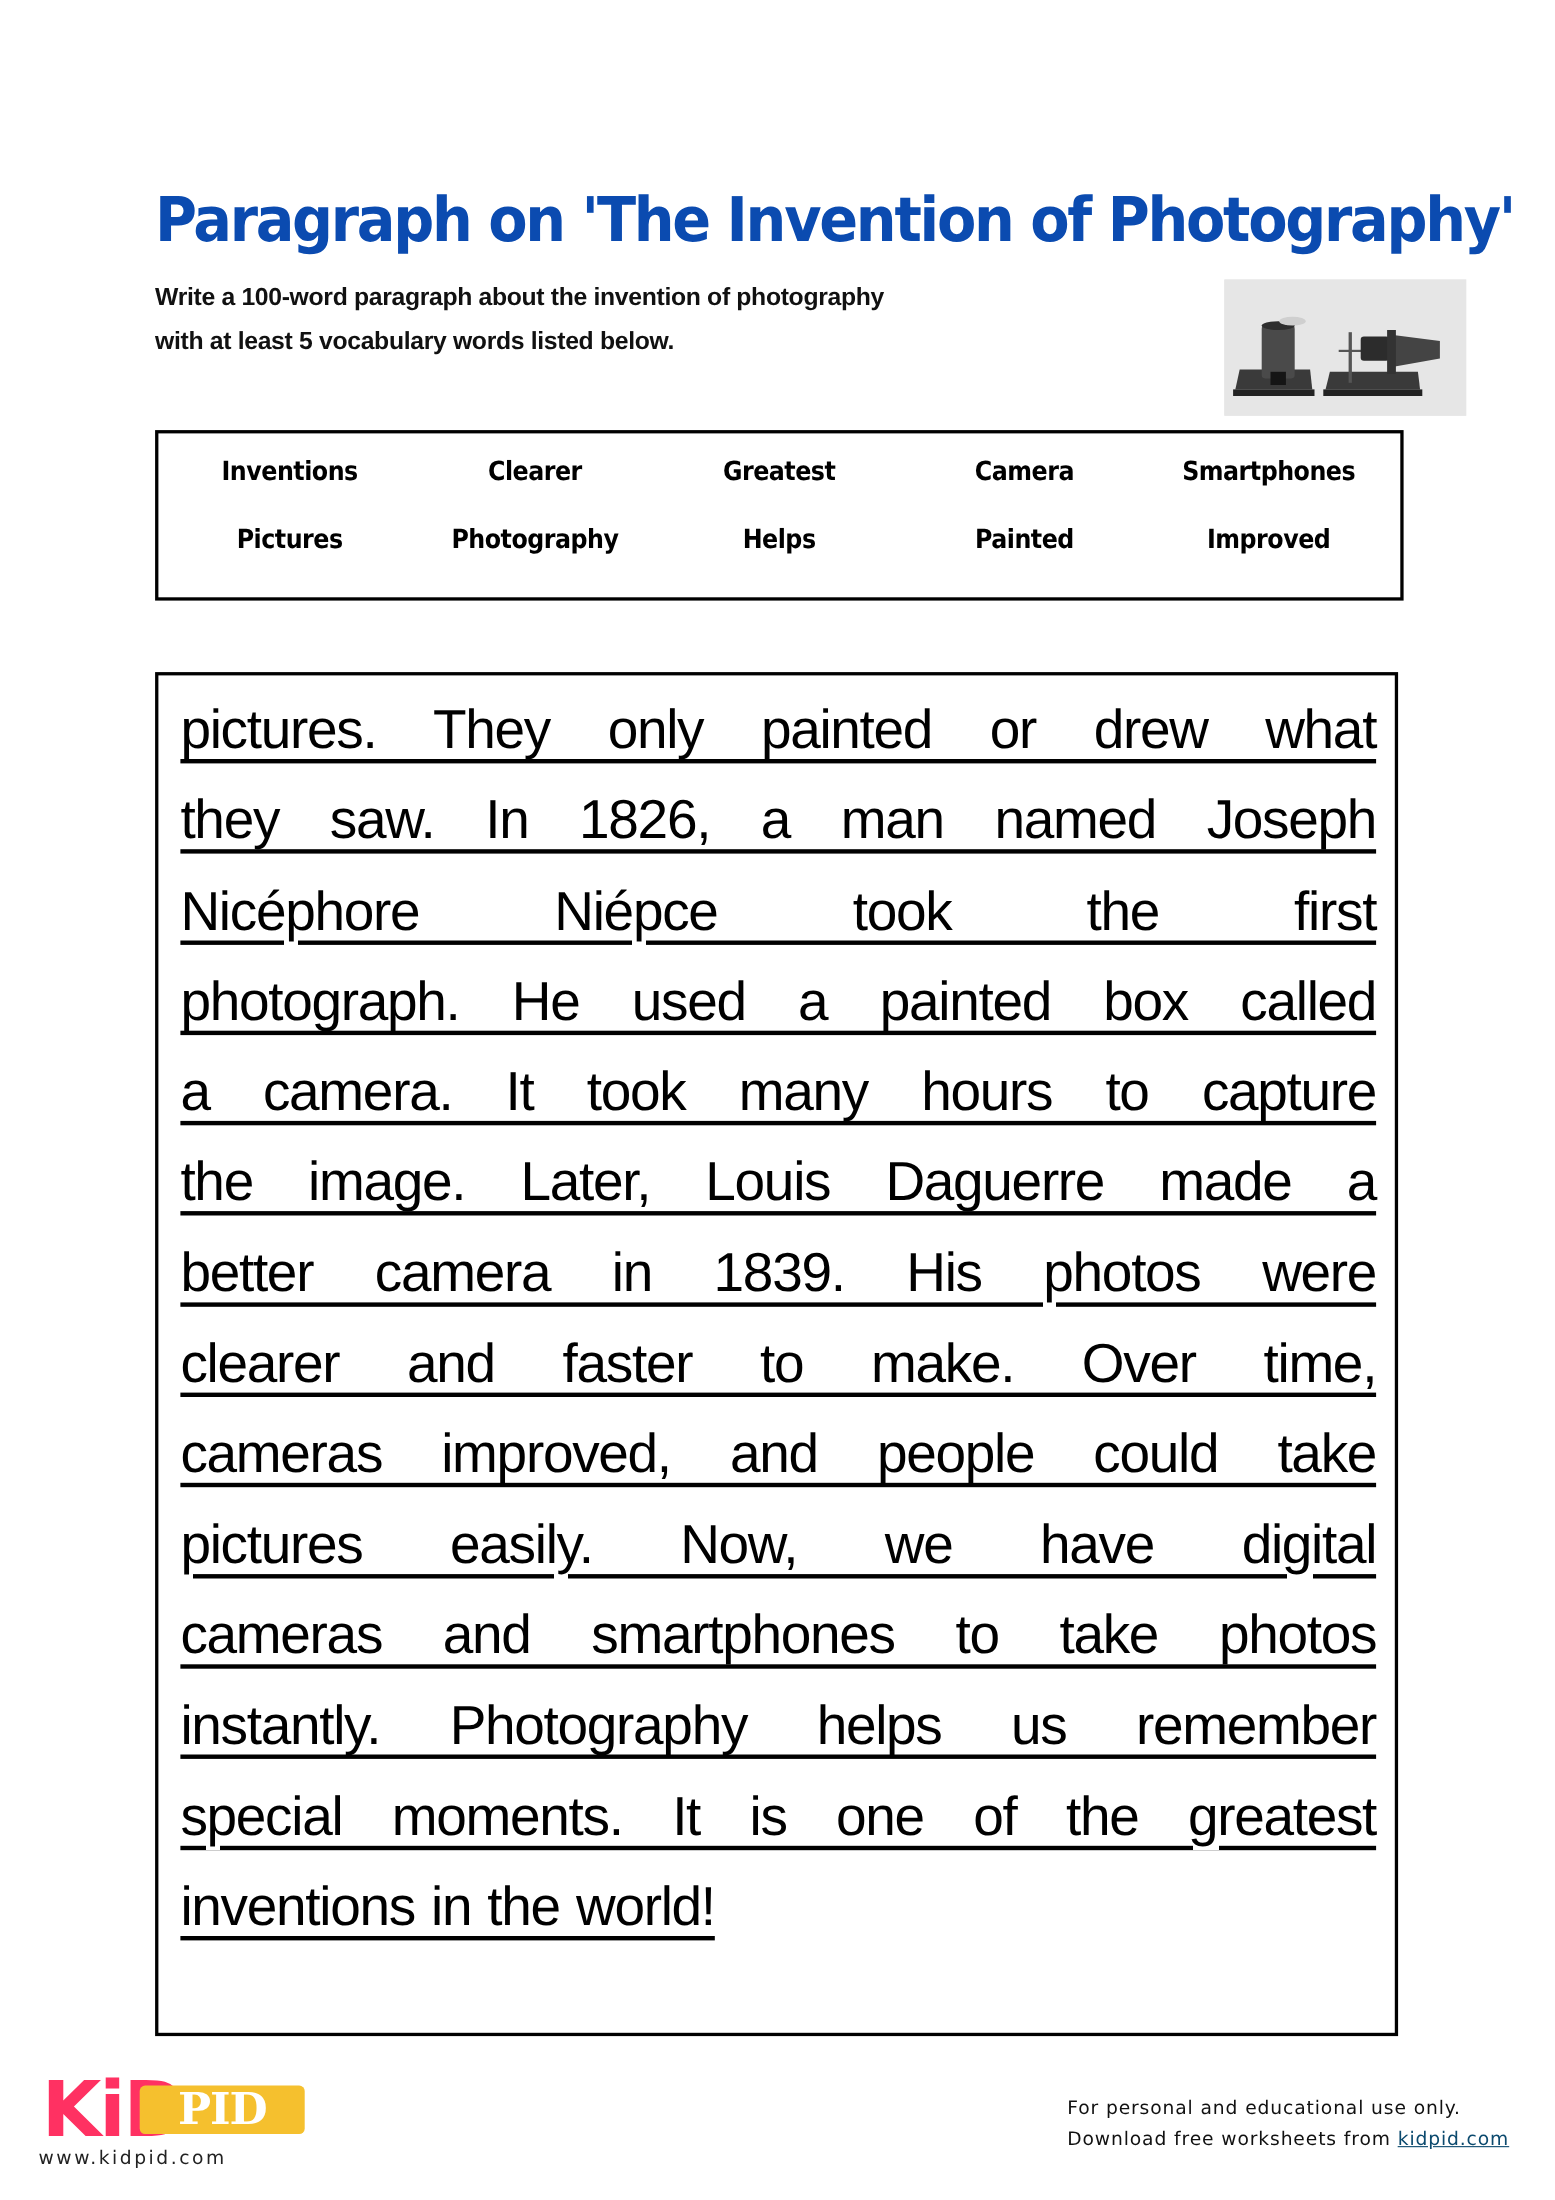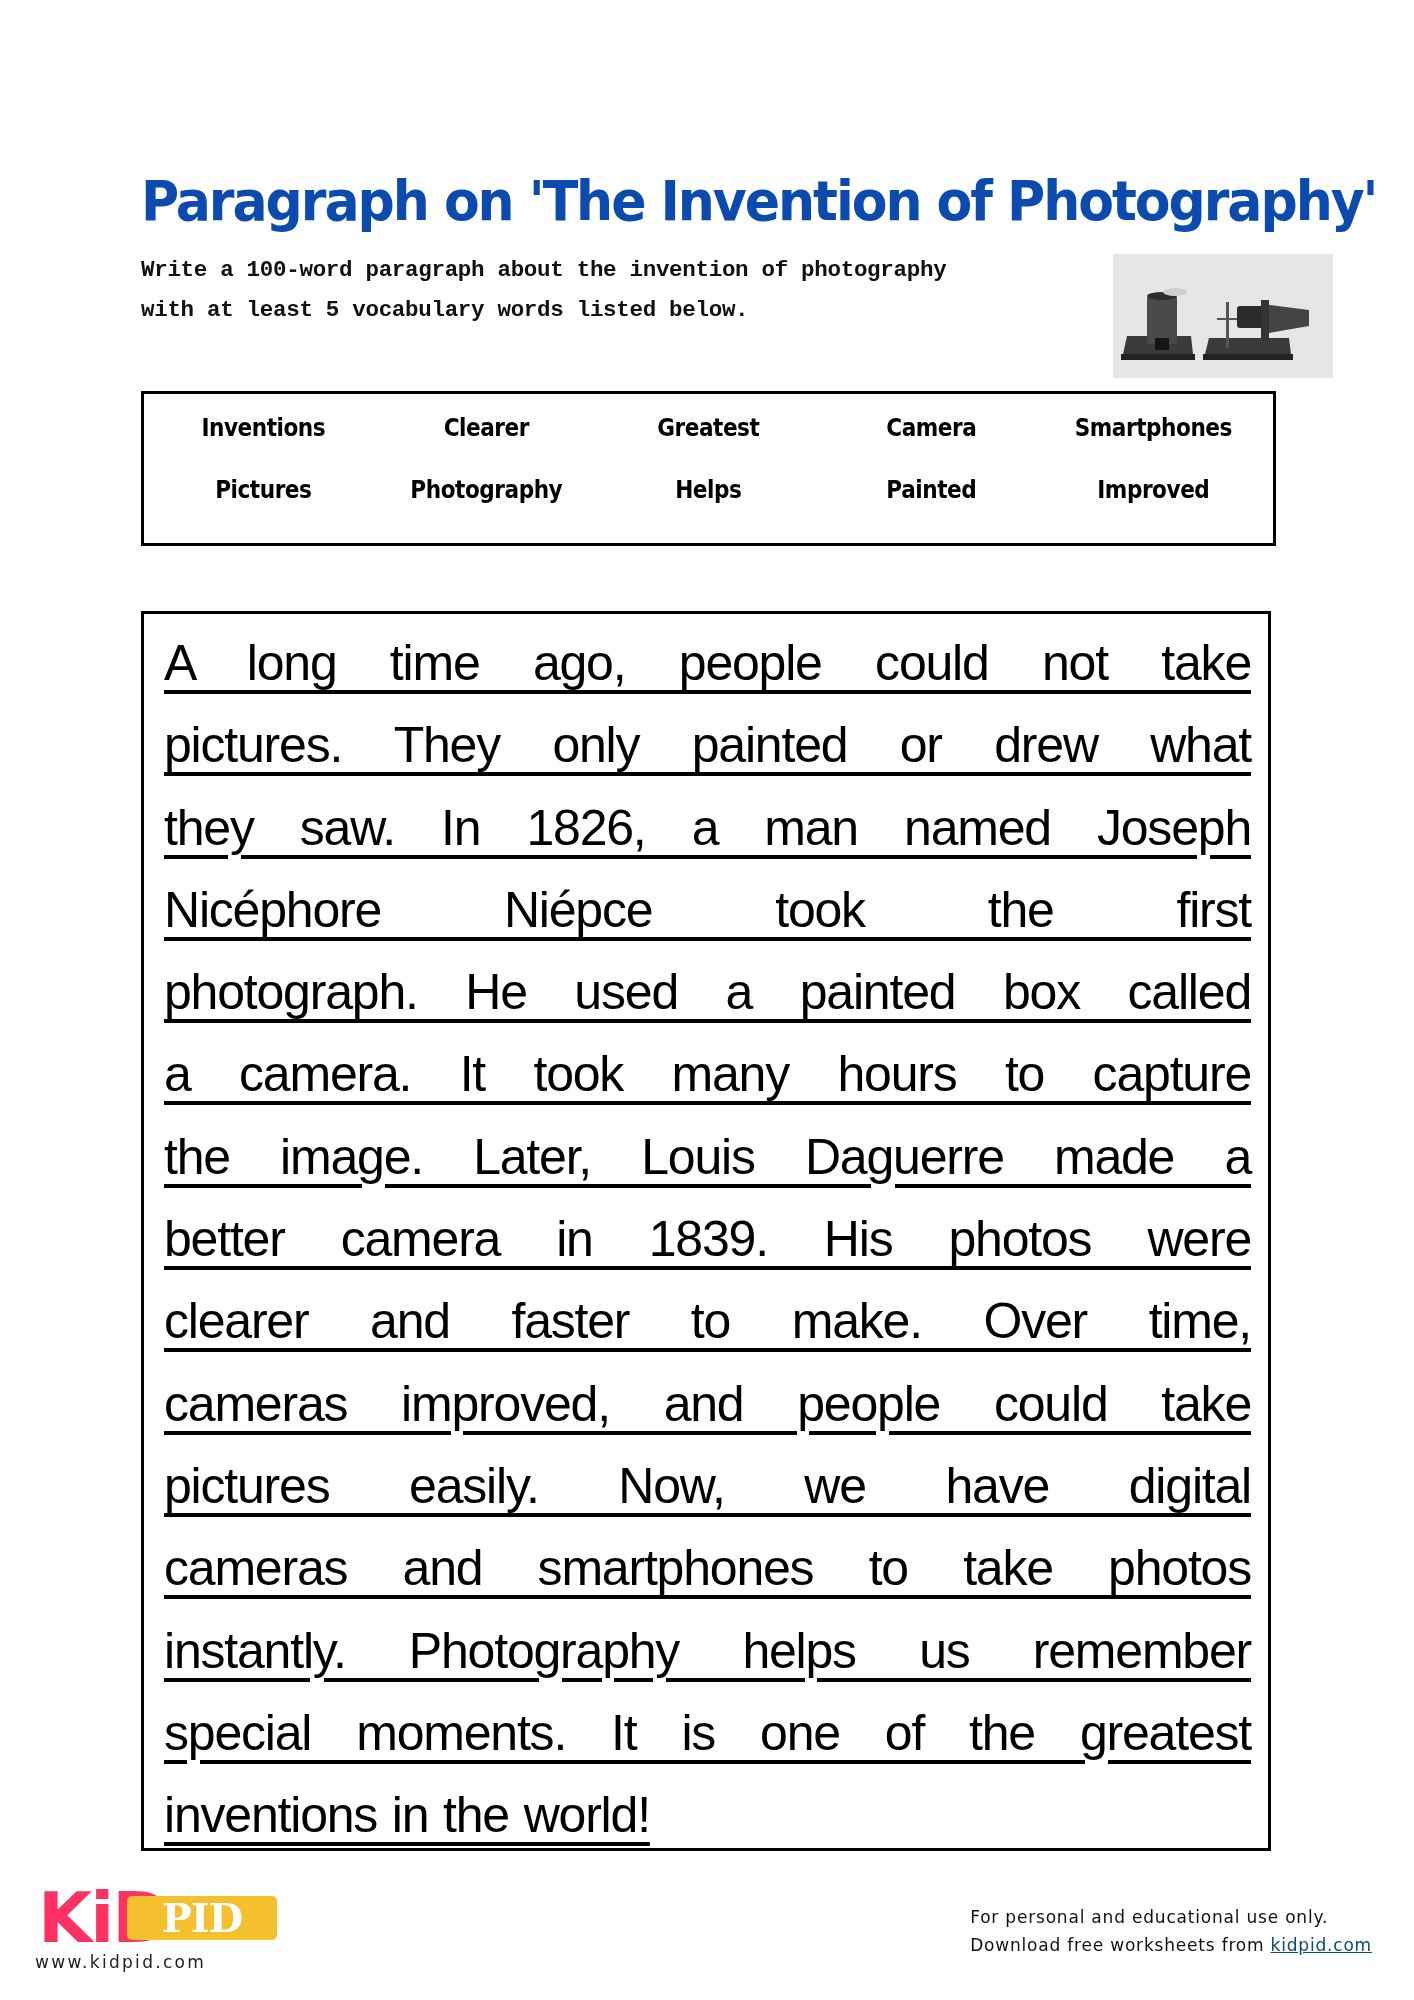--- a/index.html
+++ b/index.html
@@ -1,18 +1,18 @@
 <!DOCTYPE html>
 <html><head>
 <meta charset="utf-8">
 <style>
   html, body { margin:0; padding:0; background:#ffffff; }
   body { width:1414px; height:2000px; position:relative; overflow:hidden; font-family:"Liberation Sans", sans-serif; color:#000; }
   .title { position:absolute; left:141px; top:168px; width:1210px; font-family:"DejaVu Sans", sans-serif; font-weight:bold; font-size:56px; color:#0b4bb0; letter-spacing:-2.2px; white-space:nowrap; transform:scaleX(0.93); transform-origin:left top; line-height:66px; }
-  .instructions { position:absolute; left:141px; top:250px; width:900px; font-family:Liberation Mono, monospace; font-weight:bold; font-size:22.5px; line-height:40px; color:#111; letter-spacing:-0.3px; }
+  .instructions { position:absolute; left:141px; top:250px; width:900px; font-family:Liberation Sans, sans-serif; font-weight:bold; font-size:22.5px; line-height:40px; color:#111; letter-spacing:-0.3px; }
   .instructions div { white-space:nowrap; }
   .photo { position:absolute; left:1113px; top:254px; width:220px; height:124px; background:#e4e4e4; overflow:hidden; }
   .photo svg { display:block; }
   .vocab-box { position:absolute; left:141px; top:391px; width:1129px; height:149px; border:3px solid #000; box-sizing:content-box; }
   .vocab-grid { display:grid; grid-template-columns: repeat(5, 1fr); grid-template-rows: 62px 62px; padding-top:3px; padding-left:8px; padding-right:8px; }
   .vocab-word { text-align:center; font-family:"DejaVu Sans", sans-serif; font-weight:bold; font-size:24px; line-height:62px; letter-spacing:-0.5px; color:#000; transform:scaleX(0.9); }
   .para-box { position:absolute; left:141px; top:611px; width:1130px; height:1240px; border:3px solid #000; box-sizing:border-box; }
   .para { position:absolute; left:164px; top:622px; width:1087px; font-family:"Liberation Sans", sans-serif; font-size:50px; }
   .para-line { height:82.3px; line-height:82.3px; text-align:justify; text-align-last:justify; white-space:nowrap; overflow:visible; }
   .para-line span { text-decoration:underline; text-decoration-thickness:4px; text-underline-offset:10px; letter-spacing:-1.2px; word-spacing:2px; }
@@ -71,23 +71,20 @@
     <div class="vocab-word">Photography</div>
     <div class="vocab-word">Helps</div>
     <div class="vocab-word">Painted</div>
     <div class="vocab-word">Improved</div>
   </div>
 </div>
 
 <div class="para-box"></div>
 <div class="para">
   <div class="para-line">
-      <span class="line-inner">A long time ago, people could not take</span>
-    </div>
-  <div class="para-line">
       <span class="line-inner">pictures. They only painted or drew what</span>
     </div>
   <div class="para-line">
       <span class="line-inner">they saw. In 1826, a man named Joseph</span>
     </div>
   <div class="para-line">
       <span class="line-inner">Nicéphore Niépce took the first</span>
     </div>
   <div class="para-line">
       <span class="line-inner">photograph. He used a painted box called</span>

